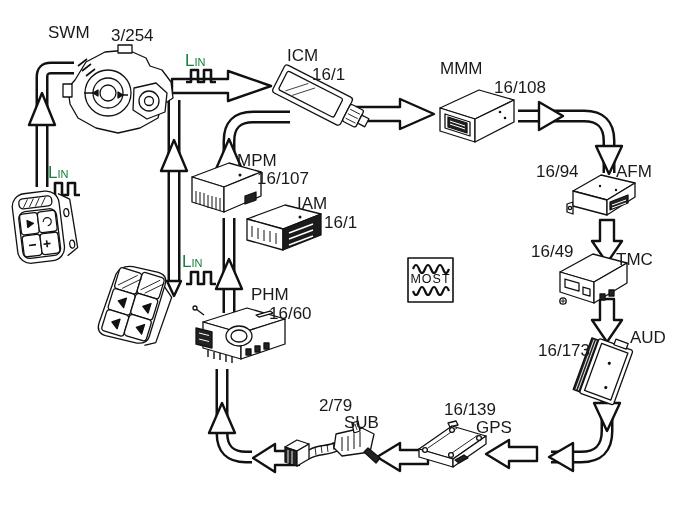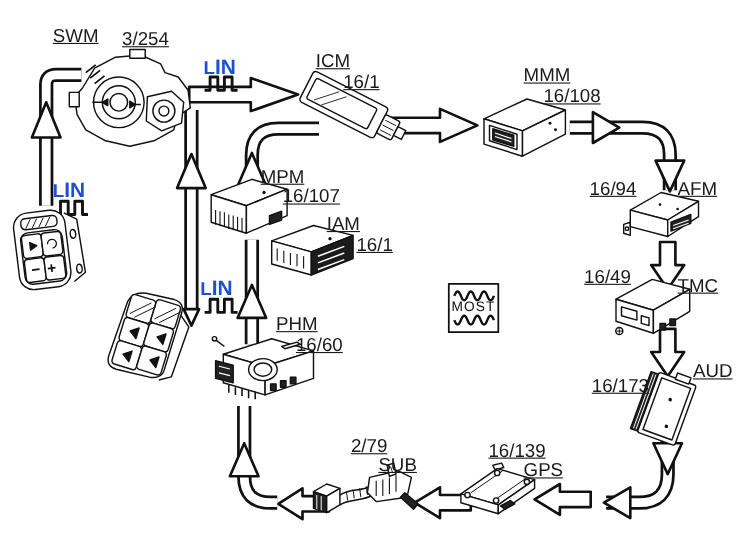--- a/index.html
+++ b/index.html
@@ -1,20 +1,20 @@
 <!DOCTYPE html>
 <html><head>
 <meta charset="utf-8">
 <style>
   html,body{margin:0;padding:0;background:#fff;}
   #canvas{position:relative;width:674px;height:506px;background:#fff;overflow:hidden;
           font-family:"Liberation Sans",sans-serif;}
   #art{position:absolute;left:0;top:0;}
-  .lbl{position:absolute;font-size:17px;color:#1a1a1a;white-space:nowrap;line-height:1;text-decoration:underline;}
-  .lin{position:absolute;font-size:19px;font-weight:700;color:#1d4ed8;line-height:1;letter-spacing:0;}
+  .lbl{position:absolute;font-size:17px;color:#1a1a1a;white-space:nowrap;line-height:1;}
+  .lin{position:absolute;font-size:11px;font-weight:400;color:#15803d;line-height:1;letter-spacing:0;}
   .lin::first-letter{font-size:17px;}
   .most{position:absolute;left:408px;top:273px;width:45px;text-align:center;
         font-size:12.5px;font-weight:400;letter-spacing:1px;color:#111;line-height:1;}
   svg *{vector-effect:non-scaling-stroke;}
 </style>
 </head>
 <body>
 
 <div id="canvas">
 
@@ -273,21 +273,21 @@
 <div class="lbl" style="left:48px;top:24px">SWM</div>
 <div class="lbl" style="left:111px;top:27px">3/254</div>
 
 <div class="lin" style="left:185px;top:52px">LIN</div>
 <div class="lin" style="left:48px;top:164px">LIN</div>
 <div class="lin" style="left:182px;top:253px">LIN</div>
 
 <div class="lbl" style="left:287px;top:47px">ICM</div>
 <div class="lbl" style="left:312px;top:66px">16/1</div>
 
-<div class="lbl" style="left:476px;top:60px">MMM</div>
+<div class="lbl" style="left:440px;top:60px">MMM</div>
 <div class="lbl" style="left:494px;top:79px">16/108</div>
 
 <div class="lbl" style="left:536px;top:163px">16/94</div>
 <div class="lbl" style="left:616px;top:163px">AFM</div>
 
 <div class="lbl" style="left:531px;top:243px">16/49</div>
 <div class="lbl" style="left:616px;top:251px">TMC</div>
 
 <div class="lbl" style="left:630px;top:329px">AUD</div>
 <div class="lbl" style="left:538px;top:342px">16/173</div>

